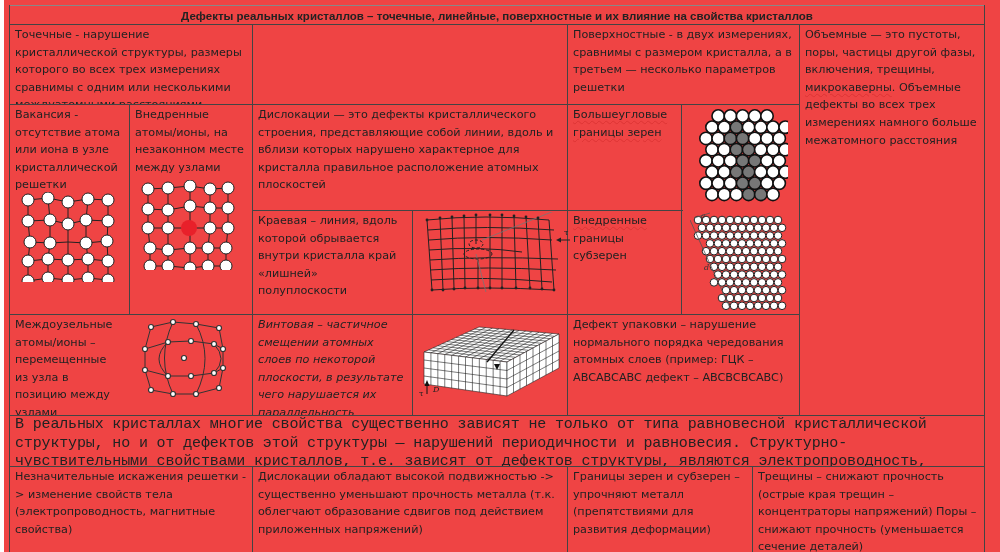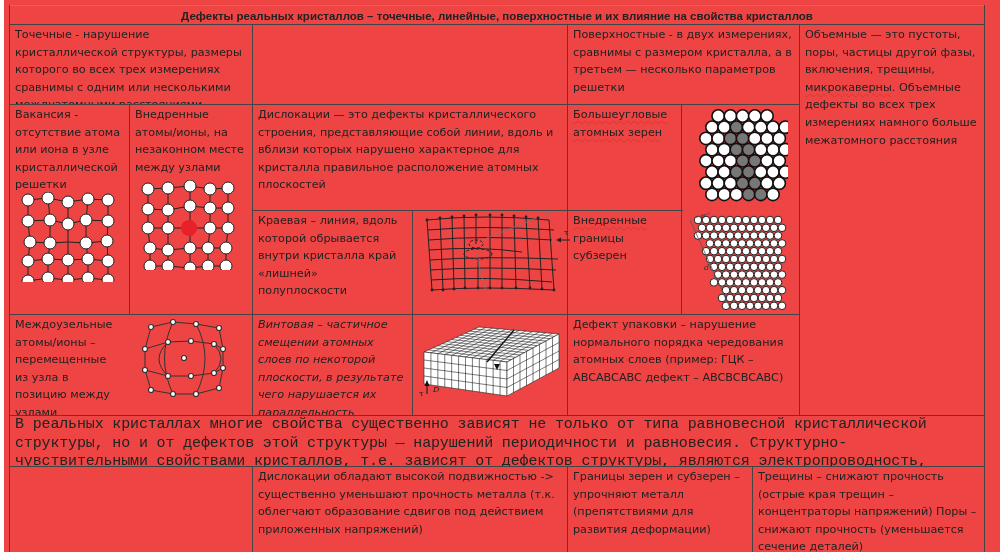--- a/index.html
+++ b/index.html
@@ -185,21 +185,21 @@
         <circle cx="92" cy="76" r="1.4"></circle>
         <circle cx="106" cy="76" r="1.4"></circle>
         <circle cx="118" cy="77" r="1.4"></circle>
         <circle cx="130" cy="78" r="1.4"></circle>
     </g>
     <line x1="146" y1="28" x2="134" y2="28" stroke="#222" stroke-width="1"></line>
     <polygon points="132,28 137,25.5 137,30.5" fill="#222"></polygon>
     <text x="140" y="23" font-size="8" font-family="DejaVu Serif, serif" fill="#222">τ</text>
   </svg>
 
-  <div class="cell" style="left:564px;top:105px;width:113px;height:80px;"><span class="squig">Большеугловые атомных зерен</span></div>
+  <div class="cell" style="left:564px;top:105px;width:113px;height:80px;"><span class="squig">Большеугловые границы зерен</span></div>
   <svg id="grain-svg" style="left:694px;top:108px;" width="90" height="96" viewBox="0 0 90 96">
       <circle cx="20.2" cy="8" r="6.2" fill="#fff" stroke="#111" stroke-width="1.6"></circle>
       <circle cx="32.4" cy="8" r="6.2" fill="#fff" stroke="#111" stroke-width="1.6"></circle>
       <circle cx="44.599999999999994" cy="8" r="6.2" fill="#fff" stroke="#111" stroke-width="1.6"></circle>
       <circle cx="56.8" cy="8" r="6.2" fill="#fff" stroke="#111" stroke-width="1.6"></circle>
       <circle cx="69" cy="8" r="6.2" fill="#fff" stroke="#111" stroke-width="1.6"></circle>
       <circle cx="14" cy="19.2" r="6.2" fill="#fff" stroke="#111" stroke-width="1.6"></circle>
       <circle cx="26.2" cy="19.2" r="6.2" fill="#fff" stroke="#111" stroke-width="1.6"></circle>
       <circle cx="38.4" cy="19.2" r="6.2" fill="#777777" stroke="#111" stroke-width="1.6"></circle>
       <circle cx="50.599999999999994" cy="19.2" r="6.2" fill="#fff" stroke="#111" stroke-width="1.6"></circle>
@@ -466,17 +466,18 @@
       <polygon points="8,58 5.5,64 10.5,64" fill="#111"></polygon>
       <polygon points="78,48 75,42 81,42" fill="#111"></polygon>
       <text x="0" y="74" font-size="8" font-family="DejaVu Serif, serif" fill="#222">τ</text>
       <text x="14" y="70" font-size="8" font-style="italic" font-family="DejaVu Serif, serif" fill="#222">D</text>
     </svg>
 
   <div class="cell" style="left:564px;top:315px;width:231px;height:100px;">Дефект упаковки – нарушение нормального порядка чередования атомных слоев (пример: ГЦК – ABCABCABC дефект – ABCBCBCABC)</div>
 
   <div class="cell narrow" style="left:6px;top:416px;width:974px;height:50px;padding-top:0;">В реальных кристаллах многие свойства существенно зависят не только от типа равновесной кристаллической структуры, но и от дефектов этой структуры — нарушений периодичности и равновесия. Структурно-чувствительными свойствами кристаллов, т.е. зависят от дефектов структуры, являются электропроводность, прочность и пластичность, окраска, процессы роста кристаллов, рекристаллизации, пластической деформации, диффузии</div>
 
+  <div class="cell" style="left:6px;top:467px;width:242px;height:85px;">Незначительные искажения решетки -&gt; изменение свойств тела (электропроводность, магнитные свойства)</div>
   <div class="cell" style="left:249px;top:467px;width:314px;height:85px;">Дислокации обладают высокой подвижностью -&gt; существенно уменьшают прочность металла (т.к. облегчают образование сдвигов под действием приложенных напряжений)</div>
   <div class="cell" style="left:564px;top:467px;width:184px;height:85px;">Границы зерен и субзерен – упрочняют металл (препятствиями для развития деформации)</div>
   <div class="cell" style="left:749px;top:467px;width:231px;height:85px;">Трещины – снижают прочность (острые края трещин – концентраторы напряжений) Поры – снижают прочность (уменьшается сечение деталей)</div>
 
 </div>
 
 </body></html>

